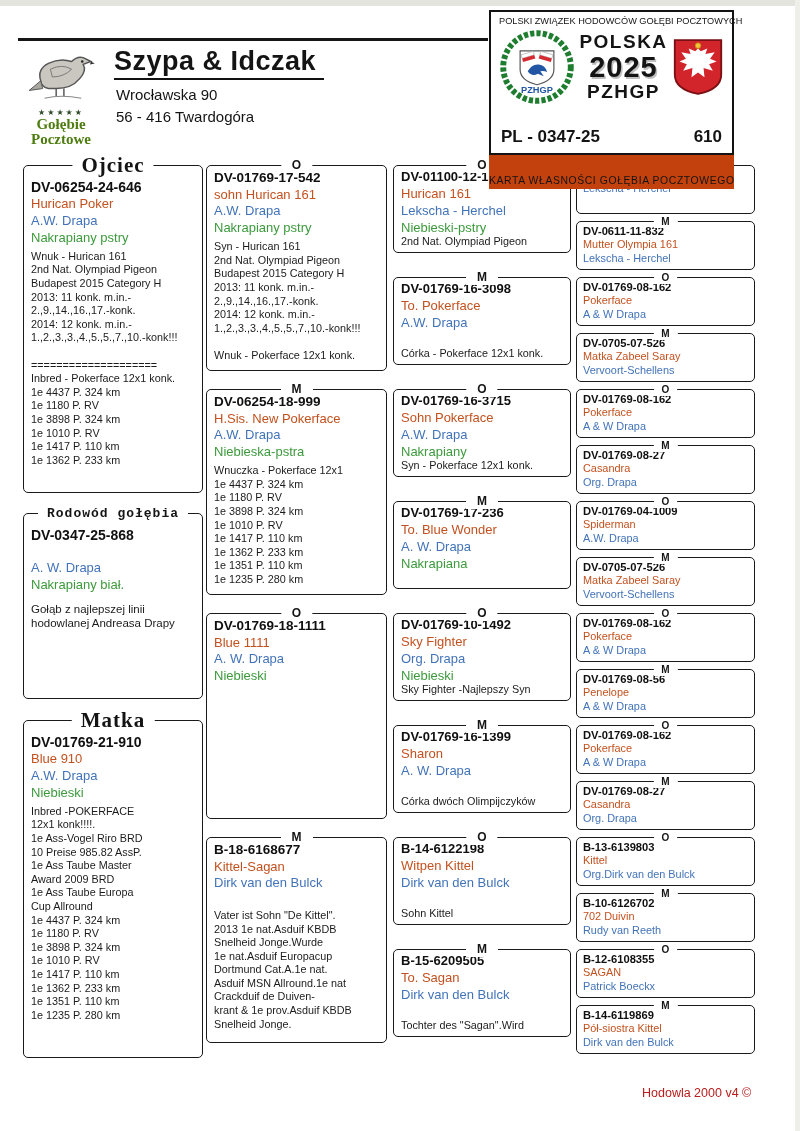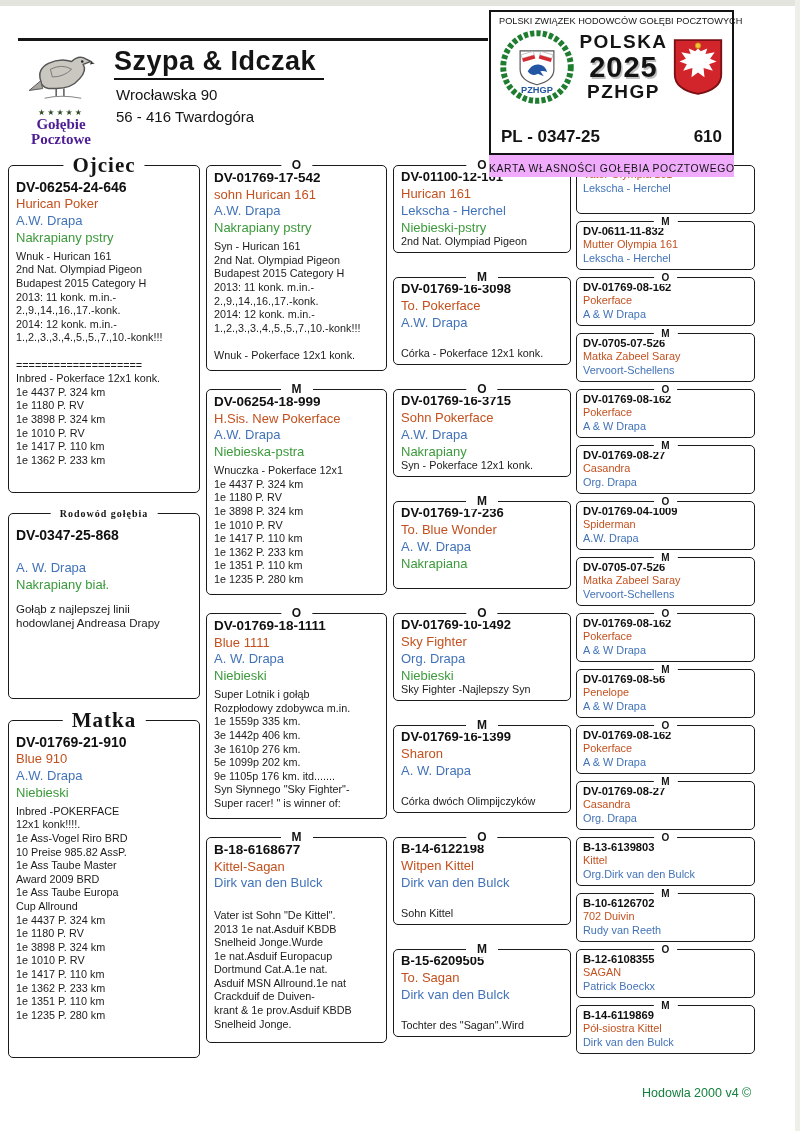--- a/index.html
+++ b/index.html
@@ -9,76 +9,76 @@
   body{font-family:"Liberation Sans",sans-serif;color:var(--ink);}
   .sheet{position:relative;width:800px;height:1131px;background:#ffffff;overflow:hidden;}
   .scan-top{position:absolute;left:0;top:0;width:100%;height:6px;background:#e4e4df;}
   .scan-right{position:absolute;right:0;top:0;width:5px;height:100%;background:#efefea;}
 
   
   .top-rule{position:absolute;left:18px;top:38px;width:470px;height:3px;background:#161616;}
   .letterhead{position:absolute;left:22px;top:46px;width:462px;}
   .logo{position:absolute;left:0;top:2px;width:78px;text-align:center;}
   .logo-stars{font-size:8px;letter-spacing:2px;line-height:9px;color:#2f4a26;}
-  .logo-name{font-family:"Liberation Serif",serif;font-weight:bold;font-size:15px;line-height:15px;color:#4c1d95;}
+  .logo-name{font-family:"Liberation Serif",serif;font-weight:bold;font-size:15px;line-height:15px;color:#4d7c0f;}
   .owner{margin-left:84px;}
   .owner-name{font-size:27px;font-weight:bold;letter-spacing:.5px;border-bottom:2.5px solid #111;
               display:inline-block;padding:0 8px 1px 0;margin-bottom:4px;margin-left:8px;}
   .owner-line{font-size:15px;line-height:1.45;margin-left:10px;}
 
   
   .org-wrap{position:absolute;left:489px;top:10px;width:245px;z-index:6;background:#fff;}
   .org-box{border:2px solid #131313;background:#fff;padding:4px 8px 6px;box-sizing:border-box;}
   .org-name{font-size:9.2px;text-align:center;white-space:nowrap;}
   .org-row{display:flex;align-items:center;gap:4px;margin-top:3px;}
   .org-center{flex:1;text-align:center;}
   .org-country{font-weight:bold;font-size:19px;letter-spacing:1.5px;line-height:1.08;}
   .org-year{font-weight:bold;font-size:29px;line-height:1.0;letter-spacing:1px;text-shadow:1.5px 1.5px 0 #bfbfbf;}
   .org-abbr{font-weight:bold;font-size:19px;letter-spacing:1.5px;line-height:1.08;}
   .org-ring-row{display:flex;justify-content:space-between;font-weight:bold;font-size:17px;margin-top:22px;padding:0 2px;}
-  .card-title{text-align:center;font-size:10.4px;letter-spacing:.6px;padding:8px 0 3px;background:#f0abfc;white-space:nowrap;}
+  .card-title{text-align:center;font-size:10.4px;letter-spacing:.6px;padding:20px 0 3px;background:#c2410c;white-space:nowrap;}
 
   
   .col{position:absolute;top:165px;}
-  .col1{left:8px;width:180px;height:920px;padding-left:12px;}
+  .col1{left:23px;width:180px;height:920px;}
   .col1 .pbox{position:absolute;left:0;right:0;}
   #father{top:0;height:328px;padding-top:12px;}
   #subject{top:348px;height:186px;padding-top:12px;}
   #mother{top:555px;height:338px;padding-top:12px;}
   .col2{left:206px;width:181px;}
   .col2 .pbox{height:206px;margin-bottom:18px;}
   .col3{left:393px;width:178px;}
   .col3 .pbox{height:88px;margin-bottom:24px;}
   .col4{left:576px;width:179px;}
   .col4 .pbox{height:49px;margin-bottom:7px;padding:2px 6px;}
 
   .pbox{position:relative;border:1.6px solid #1a1a1a;border-radius:5px;background:#fff;
         box-sizing:border-box;padding:3px 7px;}
   .heading{position:absolute;top:-14px;left:50%;transform:translateX(-50%);background:#fff;
            padding:0 9px;font-family:"Liberation Serif",serif;font-weight:bold;font-size:21px;
            line-height:26px;letter-spacing:1px;white-space:nowrap;}
-  #subject .heading{font-size:10px;line-height:22px;top:-11px;}
+  #subject .heading{font-size:13px;line-height:22px;top:-11px;font-family:Liberation Mono, monospace;}
   .tab{position:absolute;top:-9px;left:50%;transform:translateX(-50%);background:#fff;
        padding:0 11px;font-weight:bold;font-size:12px;line-height:16px;}
   .col4 .tab{font-size:10px;line-height:13px;top:-7px;padding:0 8px;}
 
   .ring{font-weight:bold;font-size:13.5px;line-height:1.3;color:#101010;}
   #father .ring,#mother .ring,#subject .ring{font-size:14px;}
   .pname{font-size:13px;line-height:1.3;color:var(--red);}
   .breeder{font-size:13px;line-height:1.3;color:var(--blue);}
   .colour{font-size:13px;line-height:1.3;color:var(--green);}
   .notes{font-size:10.8px;line-height:1.26;color:#1b1b1b;white-space:pre-line;margin-top:3px;}
   #subject .notes{font-size:11.5px;margin-top:8px;}
   .gap{height:16px;}
   .col3 .ring{font-size:13px;}
   .col3 .notes{position:absolute;left:7px;right:7px;bottom:3px;margin:0;}
   .col4 .ring{font-size:11.2px;line-height:1.25;}
   .col4 .pname,.col4 .breeder{font-size:10.9px;line-height:1.25;}
 
-  .footer{position:absolute;left:642px;top:1086px;font-size:12.5px;color:#15803d;}
+  .footer{position:absolute;left:642px;top:1086px;font-size:12.5px;color:#b91c1c;}
 </style>
 </head>
 <body>
 
 <div class="sheet">
   <div class="scan-top"></div>
   <div class="scan-right"></div>
   <div class="top-rule"></div>
 
   <div class="letterhead">
@@ -230,29 +230,20 @@
 1e 1362 P. 233 km
 1e 1351 P. 110 km
 1e 1235 P. 280 km</div>
     </div>
     <div class="pbox">
       <div class="tab">O</div>
       <div class="ring">DV-01769-18-1111</div>
       <div class="pname">Blue 1111</div>
       <div class="breeder">A. W. Drapa</div>
       <div class="colour">Niebieski</div>
-      <div class="notes">Super Lotnik i gołąb
-Rozpłodowy zdobywca m.in.
-1e  1559p  335 km.
-3e  1442p  406 km.
-3e  1610p  276 km.
-5e  1099p  202 km.
-9e  1105p  176 km. itd.......
-Syn Słynnego "Sky Fighter"-
-Super racer! " is winner of:</div>
     </div>
     <div class="pbox">
       <div class="tab">M</div>
       <div class="ring">B-18-6168677</div>
       <div class="pname">Kittel-Sagan</div>
       <div class="breeder">Dirk van den Bulck</div>
       <div class="colour"></div>
       <div class="notes">
 Vater ist Sohn "De Kittel".
 2013 1e nat.Asduif KBDB

